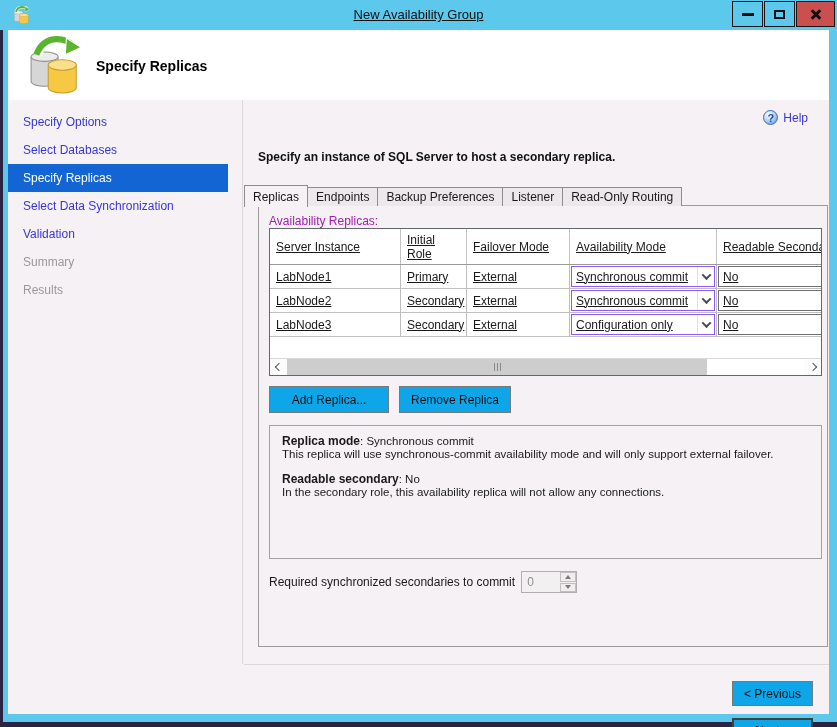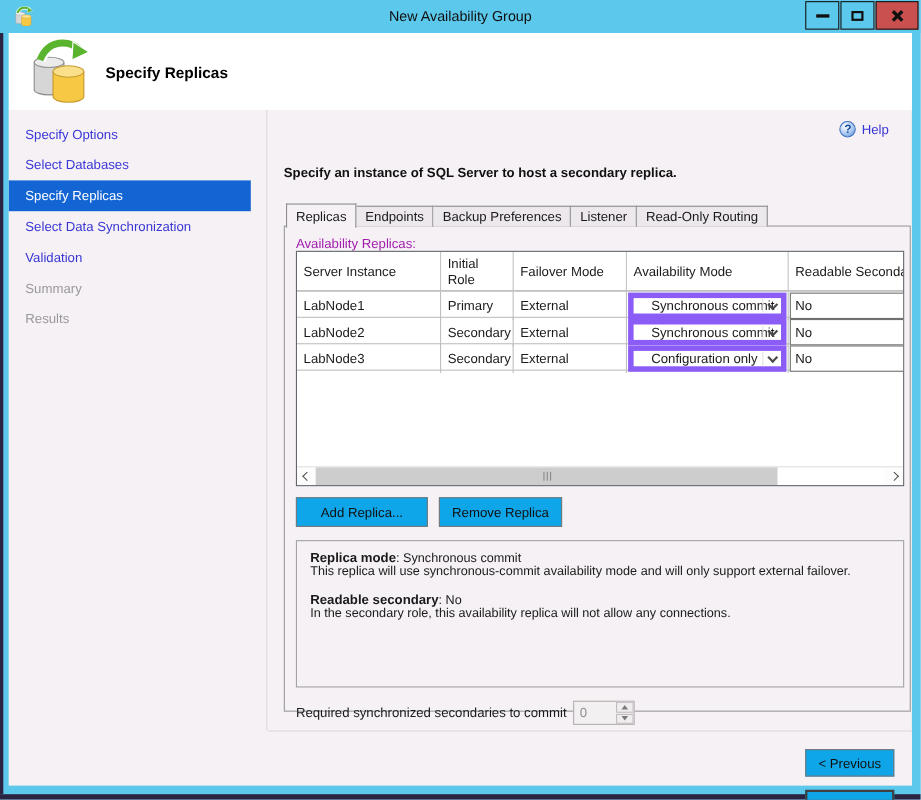--- a/index.html
+++ b/index.html
@@ -12,21 +12,21 @@
     font-size:12px;
     color:#1a1a1a;
   }
   
   .edge-left { position:absolute; left:0; top:24px; width:3px; height:698px; background:#2b2342; }
   .edge-bottom { position:absolute; left:0; top:722px; width:837px; height:5px; background:#2b2342; }
 
   
   .titlebar { position:absolute; left:0; top:0; width:837px; height:30px; background:#5cc8ec; }
   .app-icon { position:absolute; left:13px; top:6px; width:18px; height:18px; }
-  .title-text { position:absolute; left:0; right:0; top:7px; text-align:center; font-size:13px; color:#101010; }
+  .title-text { position:absolute; left:0; right:0; top:7px; text-align:center; font-size:13px; color:#101010;text-decoration:underline; }
   .win-controls { position:absolute; right:2px; top:1px; display:flex; height:26px; }
   .winbtn { width:31px; height:26px; border:1px solid #161616; display:flex; align-items:center; justify-content:center; background:#5cc8ec; cursor:pointer; }
   .winbtn + .winbtn { margin-left:1px; }
   .winbtn.close { width:39px; background:#c9504e; }
   .glyph-min { width:12px; height:3px; background:#101010; }
   .glyph-max { width:11px; height:9px; border:2px solid #101010; background:transparent; }
   .glyph-x { position:relative; width:14px; height:14px; }
   .glyph-x::before, .glyph-x::after { content:""; position:absolute; left:1px; top:6px; width:12px; height:3px; background:#101010; }
   .glyph-x::before { transform:rotate(45deg); }
   .glyph-x::after { transform:rotate(-45deg); }
@@ -45,37 +45,37 @@
   .nav-item.selected { background:#1365d4; color:#ffffff; width:220px; cursor:default; }
   .nav-item.disabled { color:#9a989b; cursor:default; }
 
   
   .content { position:absolute; left:236px; top:70px; right:0; bottom:50px; }
   .help-link { position:absolute; top:10px; right:21px; display:flex; align-items:center; gap:5px; color:#3a36d6; font-size:12px; cursor:pointer; }
   .help-icon { width:15px; height:15px; border-radius:50%; background:radial-gradient(circle at 35% 30%, #ffffff, #a8c8f0 55%, #4f86d2); border:1px solid #3a6fbf; color:#1f4e9e; font-weight:bold; font-size:11px; display:flex; align-items:center; justify-content:center; }
   .instruction { position:absolute; left:14px; top:50px; font-weight:bold; font-size:12px; color:#111; }
 
   
-  .tabstrip { position:absolute; left:16px; top:84px; display:flex; align-items:flex-end; z-index:2;justify-content:space-between; }
+  .tabstrip { position:absolute; left:0; top:84px; display:flex; align-items:flex-end; z-index:2;justify-content:space-between; }
   .tab { border:1px solid #8e8e8e; border-bottom:none; background:#ece8eb; padding:2px 8px 3px 8px; font-size:12px; height:19px; cursor:pointer; }
   .tab + .tab { margin-left:0; border-left:none; }
   .tab.active { background:#f5f1f4; height:22px; padding-top:4px; border-left:1px solid #8e8e8e; position:relative; top:1px; }
 
   .tabpanel { position:absolute; left:14px; top:105px; width:570px; height:442px; border:1px solid #9b9b9b; background:#f5f1f4; padding:8px 10px; z-index:1; }
   .avail-label { font-size:12px; color:#a21caf; margin-bottom:0; }
 
   
-  .grid { width:553px; height:214px; background:#fff; border:1px solid #62666d; overflow:hidden; position:relative; }
+  .grid { width:553px; height:148px; background:#fff; border:1px solid #62666d; overflow:hidden; position:relative;text-decoration:underline; }
   .grow { display:grid; grid-template-columns:131px 66px 103px 147px 160px; }
   .ghead { height:36px; border-bottom:1px solid #9a9a9a; }
   .hcell { border-right:1px solid #c4c4c4; padding:2px 6px; display:flex; align-items:center; font-size:12px; color:#1a1a1a; }
   .drow { height:24px; border-bottom:1px solid #bfbfbf; cursor:default; }
   .cell { border-right:1px solid #bfbfbf; padding:2px 6px; display:flex; align-items:center; white-space:nowrap; font-size:12px; }
   .cell.ctrl { padding:1px; }
-  .combo { flex:1; height:100%; border:5px solid #8b5cf6; background:#fff; display:flex; align-items:center; padding-left:16px; position:relative; cursor:pointer; white-space:nowrap; }
+  .combo { flex:1; height:100%; border:1px solid #8b5cf6; background:#fff; display:flex; align-items:center; padding-left:4px; position:relative; cursor:pointer; white-space:nowrap; }
   .combo .chev-box { position:absolute; right:0; top:0; bottom:0; width:17px; border-left:1px solid #e3e3e3; display:flex; align-items:center; justify-content:center; }
   .chev-down { width:7px; height:7px; border-right:2px solid #4a4a4a; border-bottom:2px solid #4a4a4a; transform:rotate(45deg) translate(-1px,-1px); }
   .nobox { width:100%; height:100%; border:1px solid #707070; background:#fff; display:flex; align-items:center; padding-left:4px; cursor:pointer; white-space:nowrap; }
 
   .hscroll { position:absolute; left:0; right:0; bottom:0; height:17px; background:#fff; border-top:1px solid #d8d8d8; display:flex; }
   .sb-btn { width:17px; background:#fcfcfc; display:flex; align-items:center; justify-content:center; cursor:pointer; }
   .chev-left { width:6px; height:6px; border-left:1.5px solid #555; border-bottom:1.5px solid #555; transform:rotate(45deg); }
   .chev-right { width:6px; height:6px; border-right:1.5px solid #555; border-top:1.5px solid #555; transform:rotate(45deg); }
   .sb-thumb { width:420px; background:#cdcdcd; display:flex; align-items:center; justify-content:center; gap:2px; cursor:grab; }
   .sb-thumb i { display:block; width:1px; height:8px; background:#8a8a8a; }

